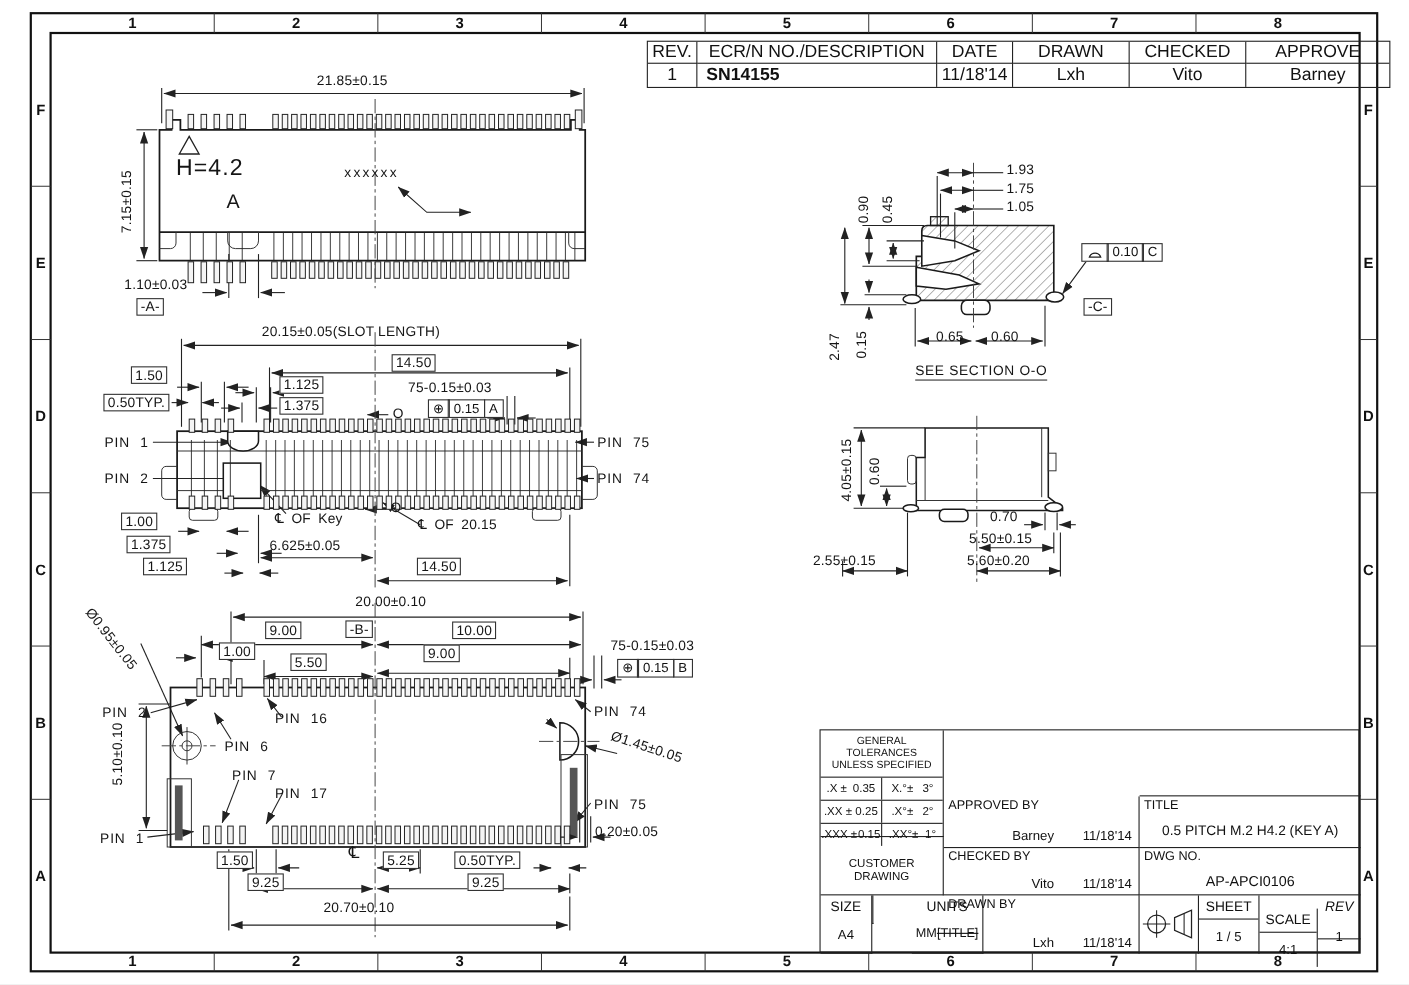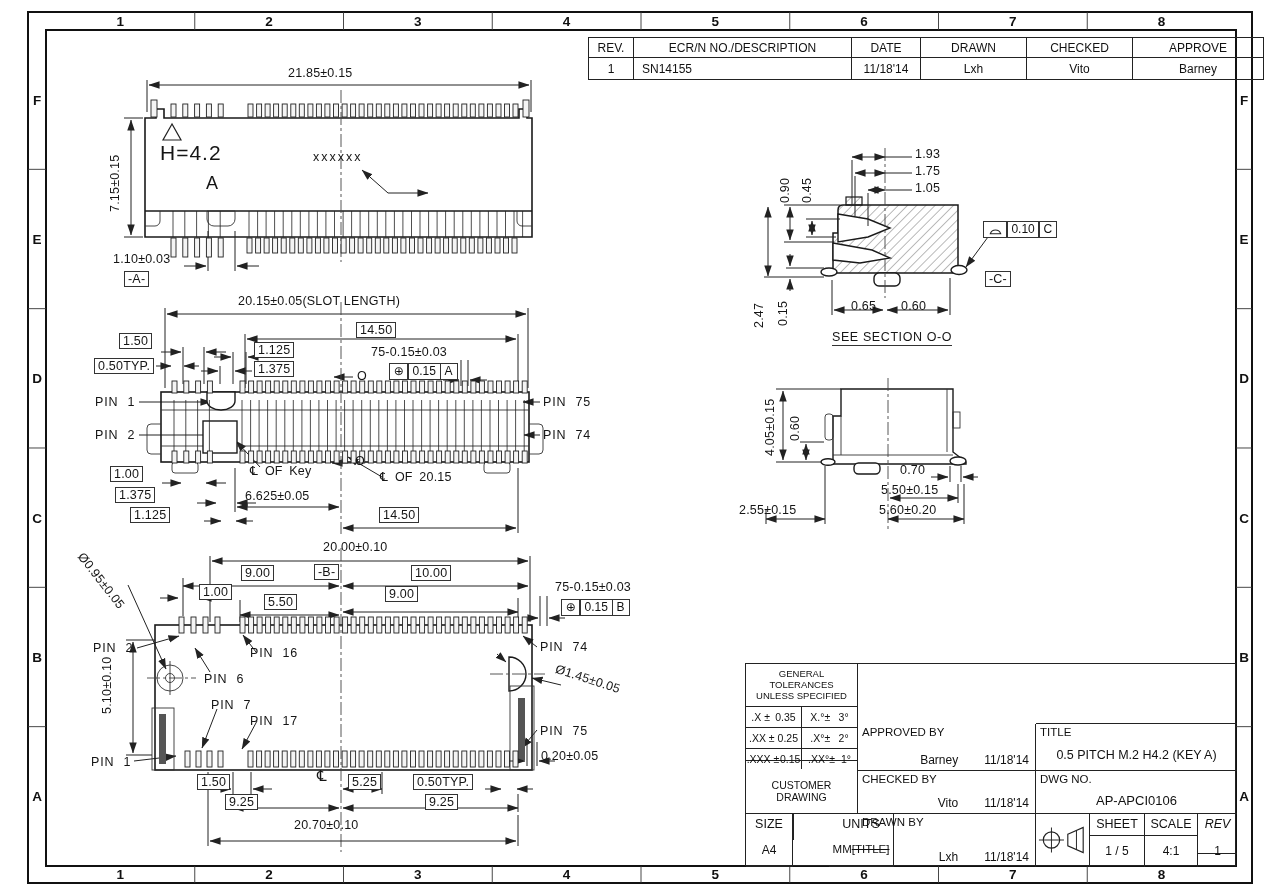--- a/index.html
+++ b/index.html
@@ -11,25 +11,25 @@
   .r90{transform:rotate(-90deg);transform-origin:0 0;}
   .rd{transform-origin:0 0;}
   .big{font-size:21px;letter-spacing:1px;}
   .med{font-size:18px;}
   .u{border-bottom:1.2px solid #333;padding-bottom:1px;letter-spacing:.6px;}
   .fcf{position:absolute;display:flex;background:#fff;}
   .fcf span{border:1.3px solid #333;margin-left:-1.3px;padding:0 4px;font-size:12px;line-height:15px;display:flex;align-items:center;}
   .zl{position:absolute;font-size:13.5px;font-weight:bold;transform:translate(-50%,-50%);}
   
   .revtab{position:absolute;left:588px;top:37px;width:676px;height:43px;border:1.6px solid #222;box-sizing:border-box;
-          display:grid;grid-template-columns:45px 218px 69px 106px 106px 1fr;grid-template-rows:20px 1fr;font-size:12px;}
+          display:grid;grid-template-columns:45px 218px 69px 106px 106px 1fr;grid-template-rows:20px 1fr;font-size:16px;}
   .revtab div{border-right:1.3px solid #222;border-bottom:1.3px solid #222;display:flex;align-items:center;justify-content:center;box-sizing:border-box;}
   .revtab div:nth-child(6n){border-right:none;}
   .revtab div:nth-child(n+7){border-bottom:none;}
-  .revtab .desc{justify-content:flex-start;padding-left:8px;}
+  .revtab .desc{justify-content:flex-start;padding-left:8px;font-weight:bold;}
   .tb{position:absolute;left:745px;top:663px;width:491px;height:203px;border:1.8px solid #222;box-sizing:border-box;font-size:12px;}
   .tb .cell{position:absolute;border-right:1.3px solid #222;border-bottom:1.3px solid #222;box-sizing:border-box;}
   .tb .lab{position:absolute;left:4px;top:2px;font-size:11.5px;}
   .tb .cen{position:absolute;left:0;right:0;text-align:center;}
   .who{position:absolute;left:0;right:6px;bottom:3px;display:flex;justify-content:flex-end;gap:26px;}
   .gt{font-size:9.5px;text-align:center;line-height:11px;}
   .gtrow{display:flex;border-top:1.2px solid #222;}
   .gtrow span{flex:1;border-right:1.2px solid #222;display:flex;align-items:center;justify-content:space-evenly;height:20px;font-size:10.5px;}
   .gtrow span:last-child{border-right:none;}
   .strike{text-decoration:line-through;}
@@ -747,21 +747,21 @@
       <line x1="1" y1="20" x2="27" y2="20" stroke="#222" stroke-width="1"></line>
       <line x1="14" y1="7" x2="14" y2="33" stroke="#222" stroke-width="1"></line>
       <path d="M31,14 L47,7 L47,33 L31,26 Z" fill="none" stroke="#222" stroke-width="1.2"></path>
       <line x1="40" y1="10" x2="40" y2="30" stroke="#222" stroke-width="1"></line>
     </svg>
   </div>
   <div class="cell" style="left:344px;top:150px;width:55px;height:53px;border-bottom:none;">
     <div class="cen" style="top:3px;border-bottom:1.2px solid #222;padding-bottom:4px;font-size:12.5px;">SHEET</div>
     <div class="cen" style="top:30px;">1 / 5</div>
   </div>
-  <div class="cell" style="left:399px;top:150px;width:53px;height:53px;border-bottom:none;text-decoration:underline;">
+  <div class="cell" style="left:399px;top:162px;width:53px;height:53px;border-bottom:none;text-decoration:underline;">
     <div class="cen" style="top:3px;border-bottom:1.2px solid #222;padding-bottom:4px;font-size:12.5px;">SCALE</div>
     <div class="cen" style="top:30px;">4:1</div>
   </div>
   <div class="cell" style="left:452px;top:150px;width:39px;height:53px;border-right:none;border-bottom:none;">
     <div class="cen" style="top:3px;border-bottom:1.2px solid #222;padding-bottom:22px;font-size:12.5px;font-style:italic;">REV</div>
     <div class="cen" style="top:30px;">1</div>
   </div>
 </div>
 
 <span class="lbl" style="left:288px;top:66px;">21.85±0.15</span>

